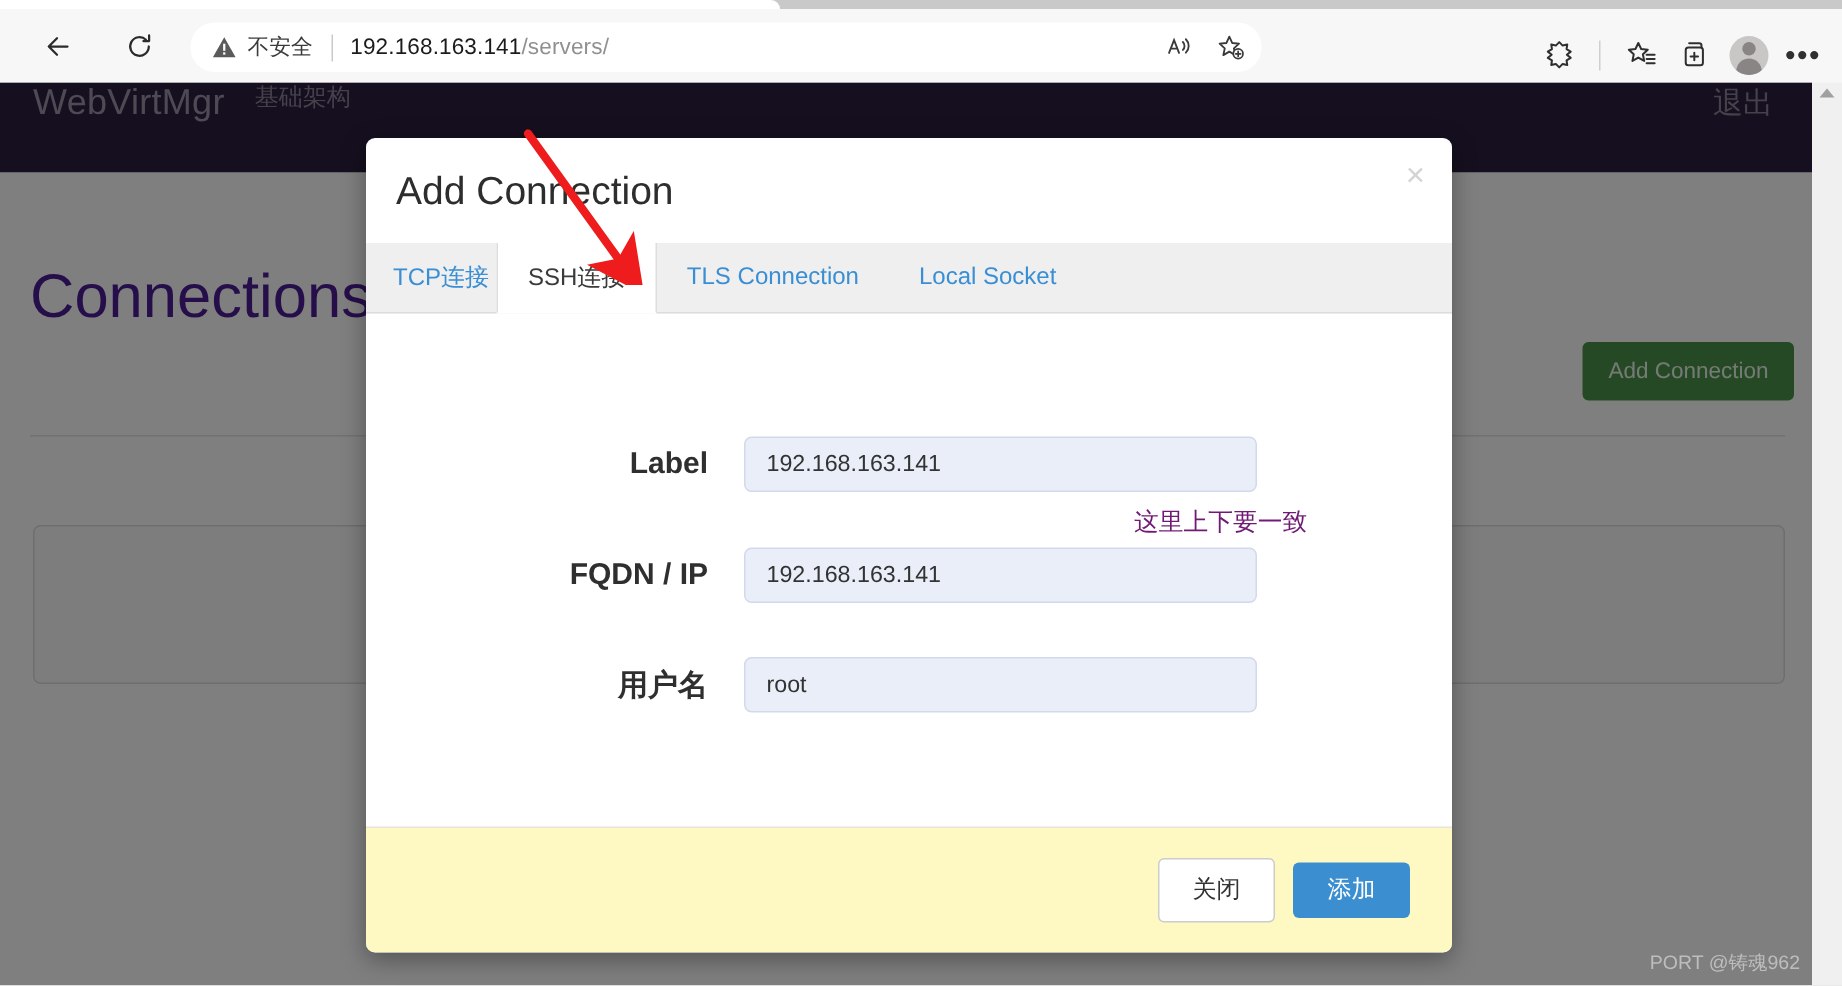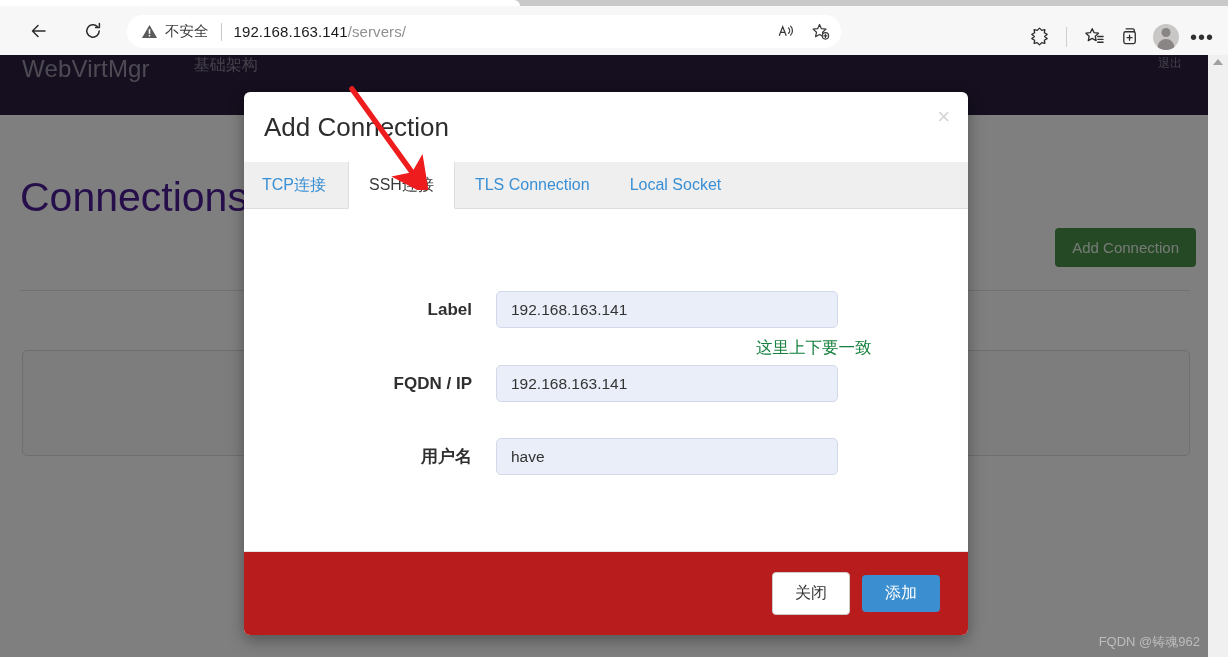--- a/index.html
+++ b/index.html
@@ -90,24 +90,24 @@
   }
   .navbar {
     position: absolute; top: 0; left: 0; width: 1208px; height: 60px;
     background: #2b1f3f;
     display: flex; align-items: flex-start;
   }
   .brand {
     margin-left: 22px; font-size: 24px; color: #9b94a6; letter-spacing: .2px;
   }
   .nav-link {
-    margin-left: 44px; font-size: 16px; color: #8a8396;
+    margin-left: 20px; font-size: 16px; color: #8a8396;
   }
   .nav-right {
-    position: absolute; right: 26px; font-size: 12px; color: #8a8396;
+    position: absolute; right: 26px; font-size: 20px; color: #8a8396;
   }
   .content-area {
     position: absolute; top: 60px; left: 0; width: 1208px; height: 542px;
     background: #ffffff;
   }
   .page-title {
     position: absolute; left: 20px; top: 32px;
     font-size: 41px; color: #4c1d95; font-weight: normal;
     white-space: nowrap;
   }
@@ -165,21 +165,21 @@
   }
   .tabs {
     position: relative; height: 47px; background: #efefef;
     border-bottom: 1px solid #dddddd;
     display: flex; align-items: stretch;
   }
   .tab {
     display: flex; align-items: center; padding: 0 20px;
     font-size: 16px; color: #3a8fd4; white-space: nowrap;
   }
-  .tab.first { padding-left: 18px; padding-right: 22px; }
+  .tab.first { padding-left: 18px; padding-right: 5px; }
   .tab.active {
     background: #ffffff; color: #3a3a3a;
     border-left: 1px solid #dddddd; border-right: 1px solid #dddddd;
     margin-bottom: -1px; border-bottom: 1px solid #ffffff;
   }
   .modal-body {
     position: relative; padding: 26px 26px 0 26px; height: 380px;
   }
   .help-text {
     font-size: 15.5px; color: #3c3c3c; line-height: 1.62;
@@ -189,38 +189,38 @@
 
   .form-row {
     position: absolute; left: 26px; width: 672px;
     display: flex; align-items: center;
   }
   #row-label { top: 82px; }
   #row-fqdn  { top: 156px; }
   #row-user  { top: 229px; }
   .form-label {
     width: 226px; text-align: right; padding-right: 24px;
-    font-size: 17px; font-weight: bold; color: #2f2f2f;
+    font-size: 20px; font-weight: bold; color: #2f2f2f;
     white-space: nowrap;
   }
   .form-input {
     width: 342px; height: 37px;
     background: #e9eef8; border: 1px solid #d2d9ea;
     border-radius: 5px;
     display: flex; align-items: center; padding: 0 14px;
     font-size: 15.5px; color: #333333;
   }
   .annotation-red {
     position: absolute; left: 512px; top: 128px;
-    font-size: 16.5px; color: #15803d; white-space: nowrap;
+    font-size: 16.5px; color: #701a75; white-space: nowrap;
   }
 
   .modal-footer {
     position: absolute; left: 0; bottom: 0; width: 724px; height: 84px;
-    border-top: 1px solid #e5e5e5; background: #b91c1c;
+    border-top: 1px solid #e5e5e5; background: #fef9c3;
     display: flex; align-items: center; justify-content: flex-end;
     padding-right: 28px; gap: 12px;
   }
   .btn-close {
     border: 1px solid #cccccc; background: #ffffff; color: #333333;
     font-size: 16px; padding: 10px 22px; border-radius: 4px;
   }
   .btn-add {
     background: #3b8fd0; color: #ffffff;
     font-size: 16px; padding: 8px 23px; border-radius: 4px;
@@ -363,33 +363,33 @@
 
       <div class="annotation-red">这里上下要一致</div>
 
       <div class="form-row" id="row-fqdn">
         <span class="form-label">FQDN / IP</span>
         <div class="form-input">192.168.163.141</div>
       </div>
 
       <div class="form-row" id="row-user">
         <span class="form-label">用户名</span>
-        <div class="form-input">have</div>
+        <div class="form-input">root</div>
       </div>
     </div>
 
     <div class="modal-footer">
       <div class="btn-close">关闭</div>
       <div class="btn-add">添加</div>
     </div>
   </div>
 
   <svg class="arrow-svg" viewBox="0 0 110 110">
     <defs>
       <marker id="ah" markerWidth="7" markerHeight="7" refX="2.2" refY="3.5" orient="auto">
         <path d="M0,0 L7,3.5 L0,7 L1.6,3.5 Z" fill="#ee1c1c"></path>
       </marker>
     </defs>
     <line x1="22" y1="9" x2="84" y2="95" stroke="#ee1c1c" stroke-width="5.5" stroke-linecap="round" marker-end="url(#ah)"></line>
   </svg>
 
-  <div class="watermark">FQDN @铸魂962</div>
+  <div class="watermark">PORT @铸魂962</div>
 </div>
 
 </body></html>

